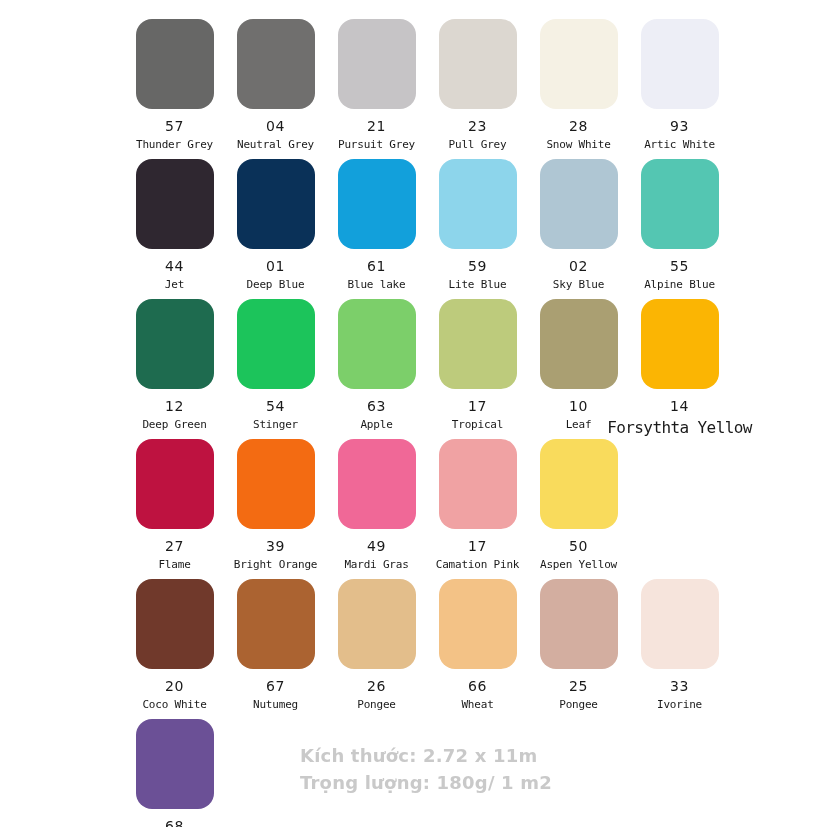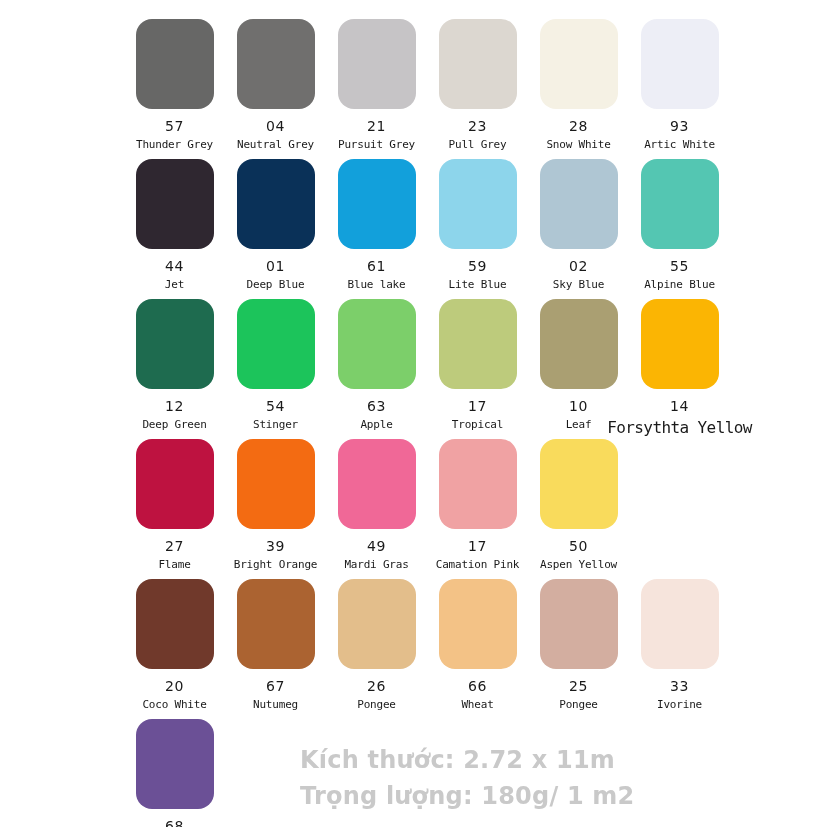--- a/index.html
+++ b/index.html
@@ -66,21 +66,21 @@
   }
   .cname.small {
     font-size: 16px;
     letter-spacing: -0.6px;
   }
   .caption {
     position: absolute;
     left: 300px;
     top: 742px;
     font-family: "DejaVu Sans", "Liberation Sans", sans-serif;
-    font-size: 24px;
+    font-size: 18px;
     font-weight: bold;
     color: #c9c9c9;
     line-height: 1.5;
     white-space: nowrap;
   }
   .caption div {
     letter-spacing: 0.2px;
   }
 </style>
 </head>

